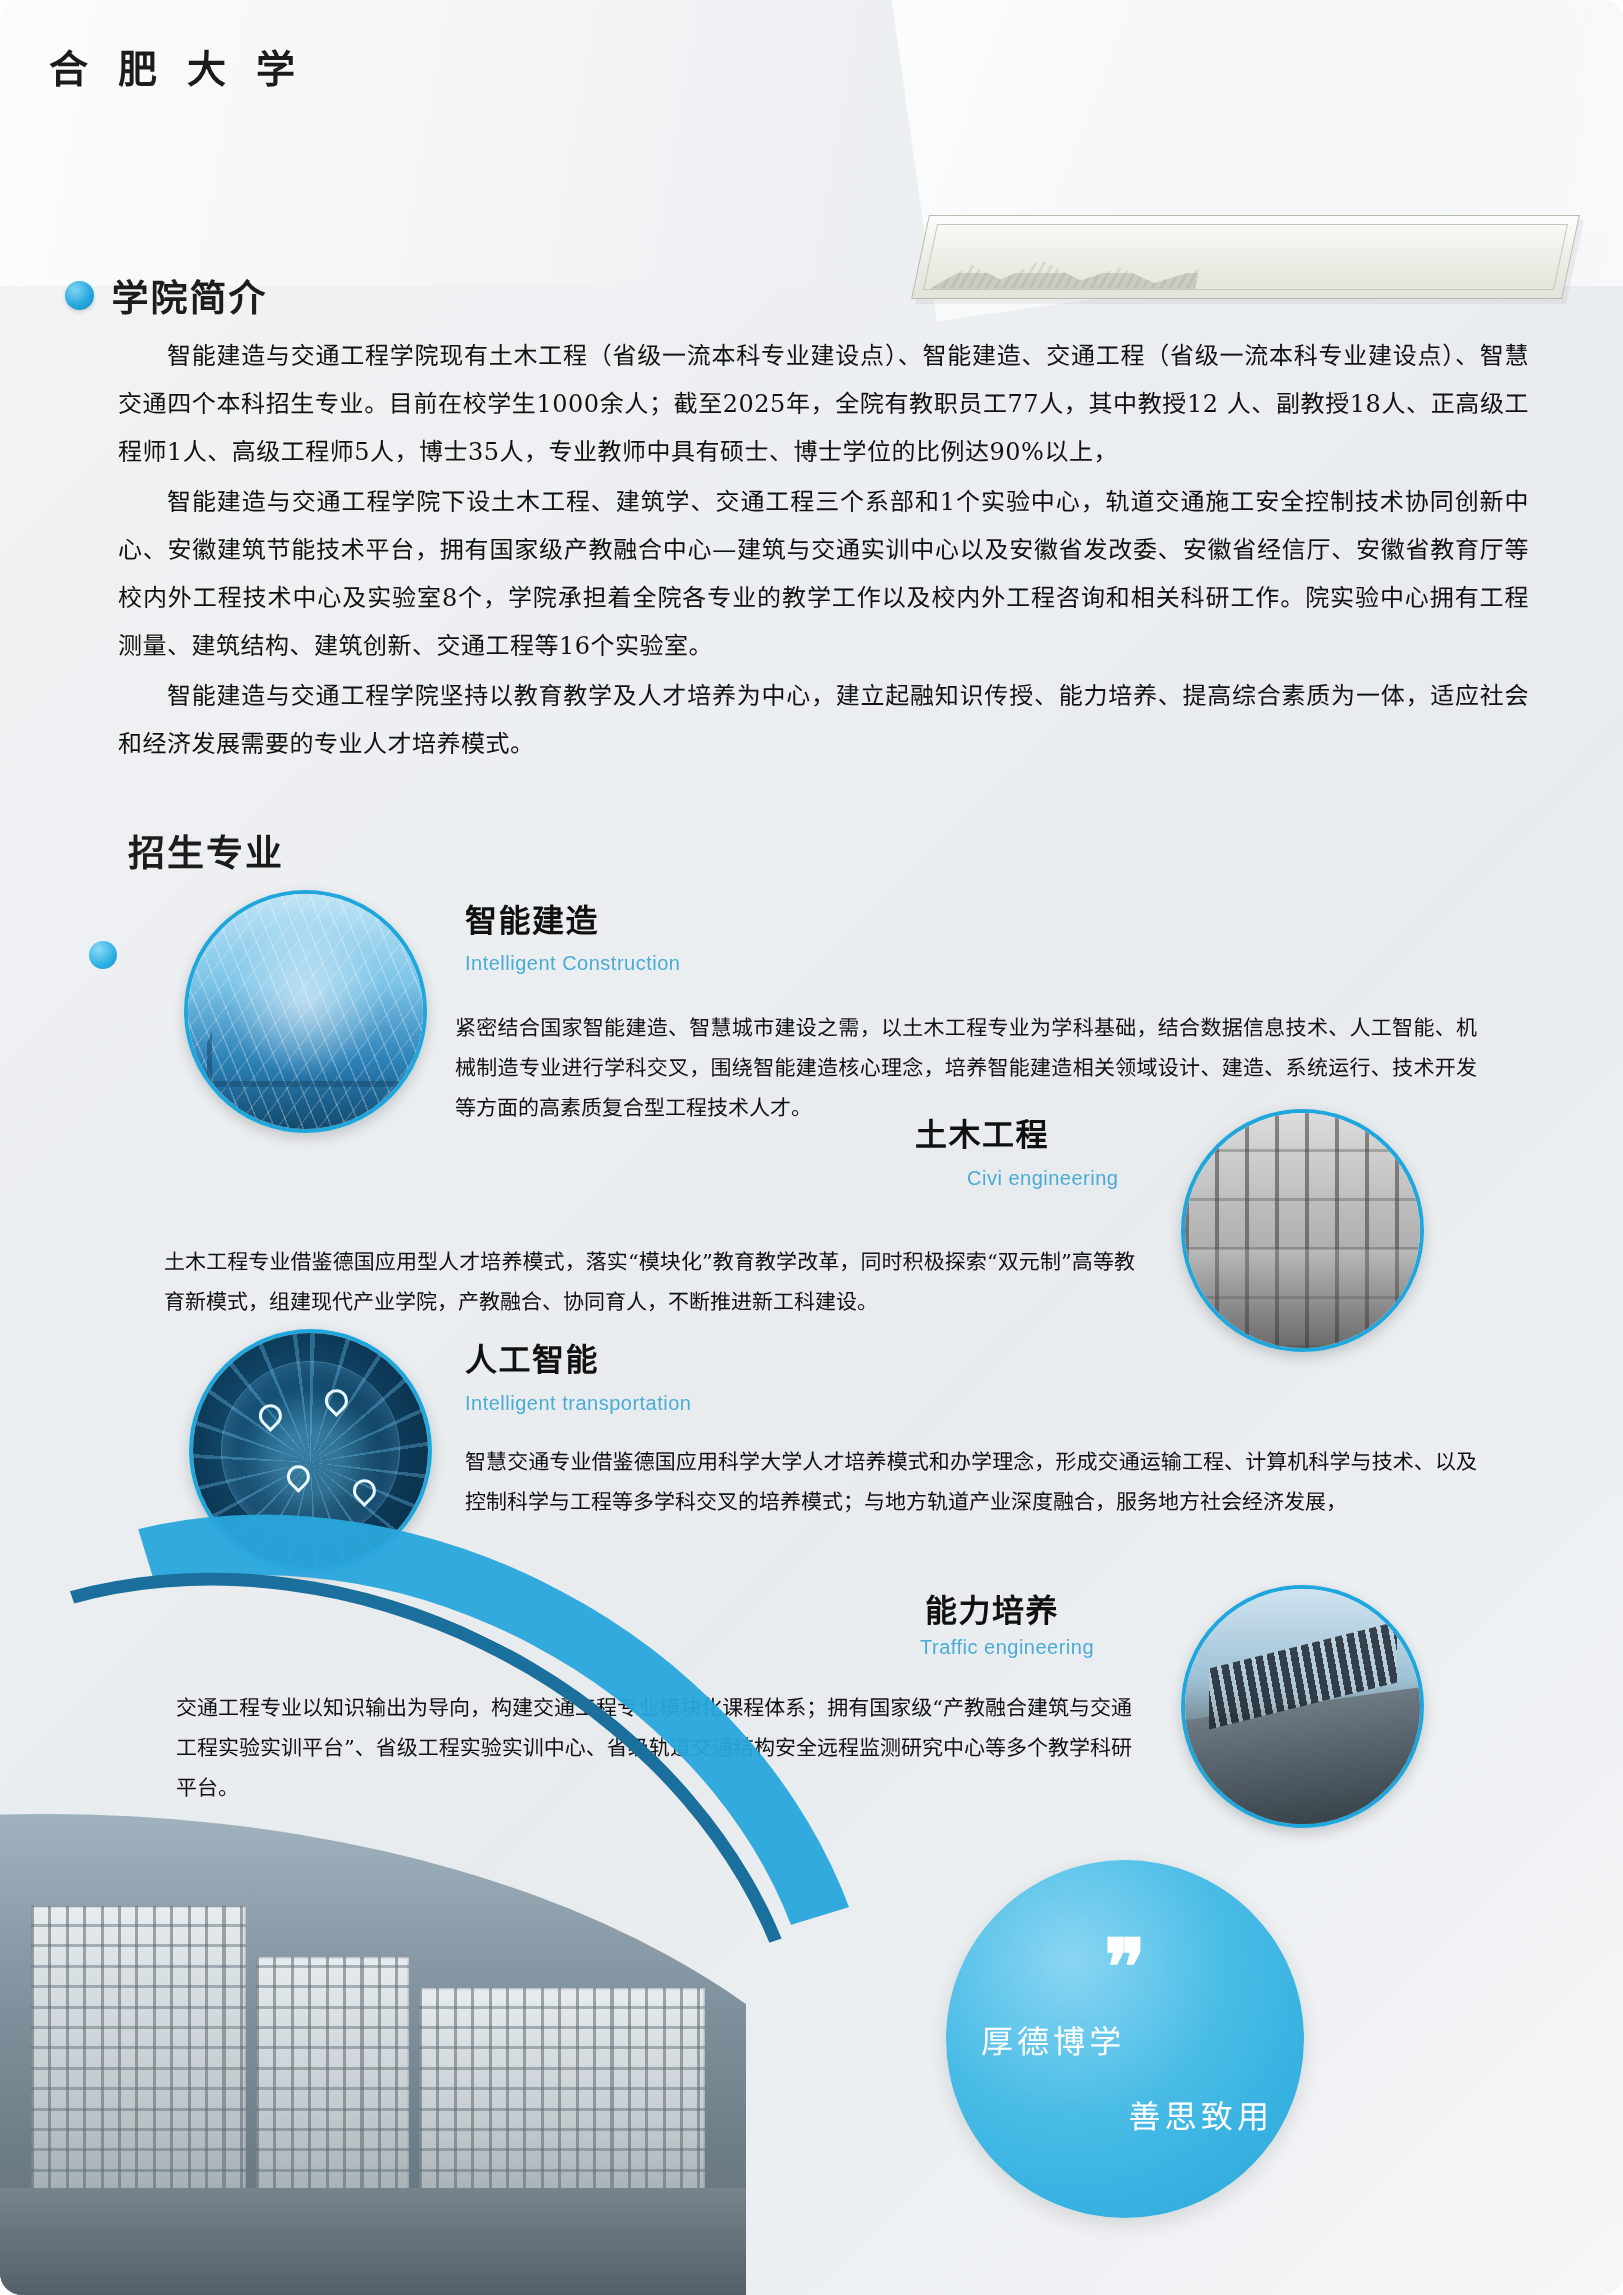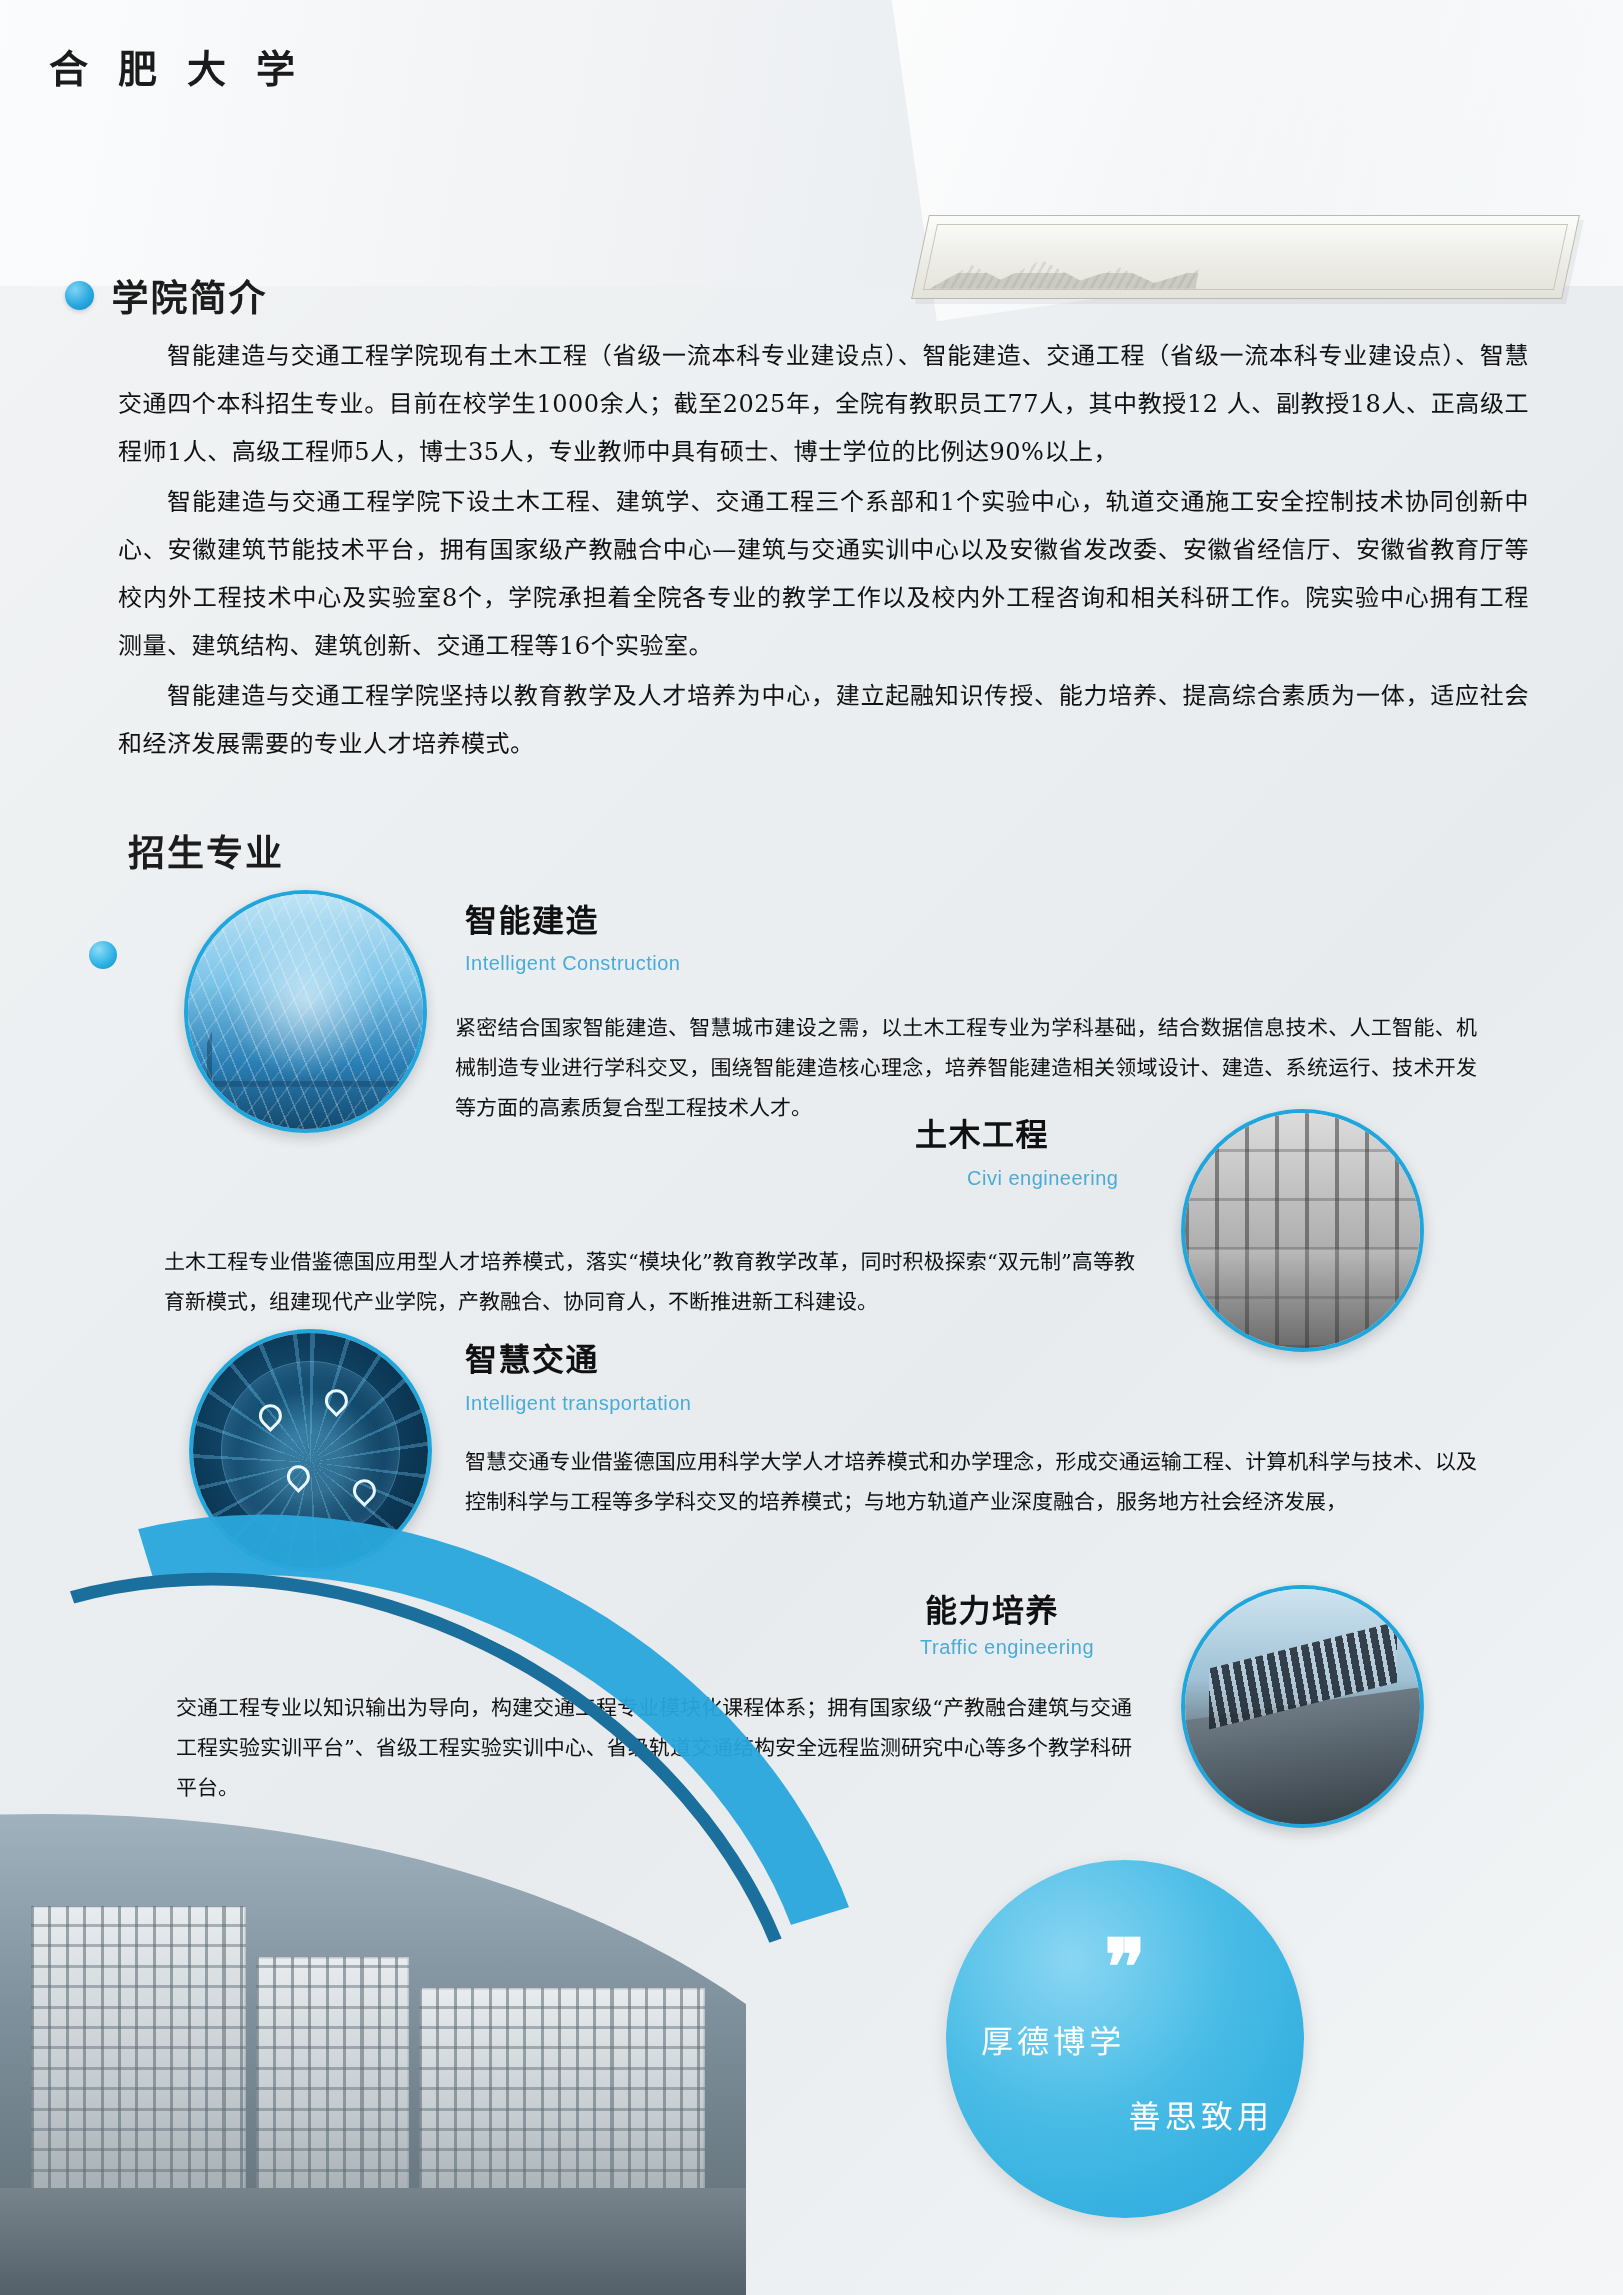--- a/index.html
+++ b/index.html
@@ -9,20 +9,21 @@
   }
   body {
     font-family: "Liberation Sans", "DejaVu Sans", sans-serif;
   }
   #poster {
     position: relative;
     width: 1624px;
     height: 2295px;
     overflow: hidden;
     background: linear-gradient(135deg, #f2f4f5 0%, #eceff1 35%, #e7ebee 60%, #f4f6f7 100%);
+    border-radius: 22px;
   }
   
   .top-sheen {
     position: absolute;
     top: 0; left: 0; width: 100%; height: 286px;
     background: linear-gradient(100deg, #fbfcfd 0%, #f0f2f4 40%, #e9edf0 70%, #f7f9fa 100%);
     pointer-events: none;
   }
   .top-sheen::after {
     content: "";
@@ -411,21 +412,21 @@
   <div class="m-body" style="left:164px; top:1207px; width:971px;margin-top:35px;">土木工程专业借鉴德国应用型人才培养模式，落实“模块化”教育教学改革，同时积极探索“双元制”高等教育新模式，组建现代产业学院，产教融合、协同育人，不断推进新工科建设。</div>
 
   <div class="circle-img" style="left:189px; top:1329px; width:235px; height:235px;">
     <div class="img-itrans">
       <span class="pin" style="left:28%; top:30%;"></span>
       <span class="pin" style="left:56%; top:24%;"></span>
       <span class="pin" style="left:40%; top:56%;"></span>
       <span class="pin" style="left:68%; top:62%;"></span>
     </div>
   </div>
-  <div class="m-title" style="left:465px; top:1334px;">智慧交通</div>
+  <div class="m-title" style="left:465px; top:1334px;">人工智能</div>
   <div class="m-sub" style="left:465px; top:1392px;">Intelligent transportation</div>
   <div class="m-body" style="left:465px; top:1442px; width:1012px;">智慧交通专业借鉴德国应用科学大学人才培养模式和办学理念，形成交通运输工程、计算机科学与技术、以及控制科学与工程等多学科交叉的培养模式；与地方轨道产业深度融合，服务地方社会经济发展，</div>
 
   <div class="circle-img" style="left:1181px; top:1585px; width:235px; height:235px;">
     <div class="img-traffic"></div>
   </div>
   <div class="m-title" style="left:925px; top:1585px;">能力培养</div>
   <div class="m-sub" style="left:920px; top:1616px;margin-top:20px;">Traffic engineering</div>
   <div class="m-body" style="left:176px; top:1682px; width:956px;margin-top:6px;">交通工程专业以知识输出为导向，构建交通工程专业模块化课程体系；拥有国家级“产教融合建筑与交通工程实验实训平台”、省级工程实验实训中心、省级轨道交通结构安全远程监测研究中心等多个教学科研平台。</div>
 

